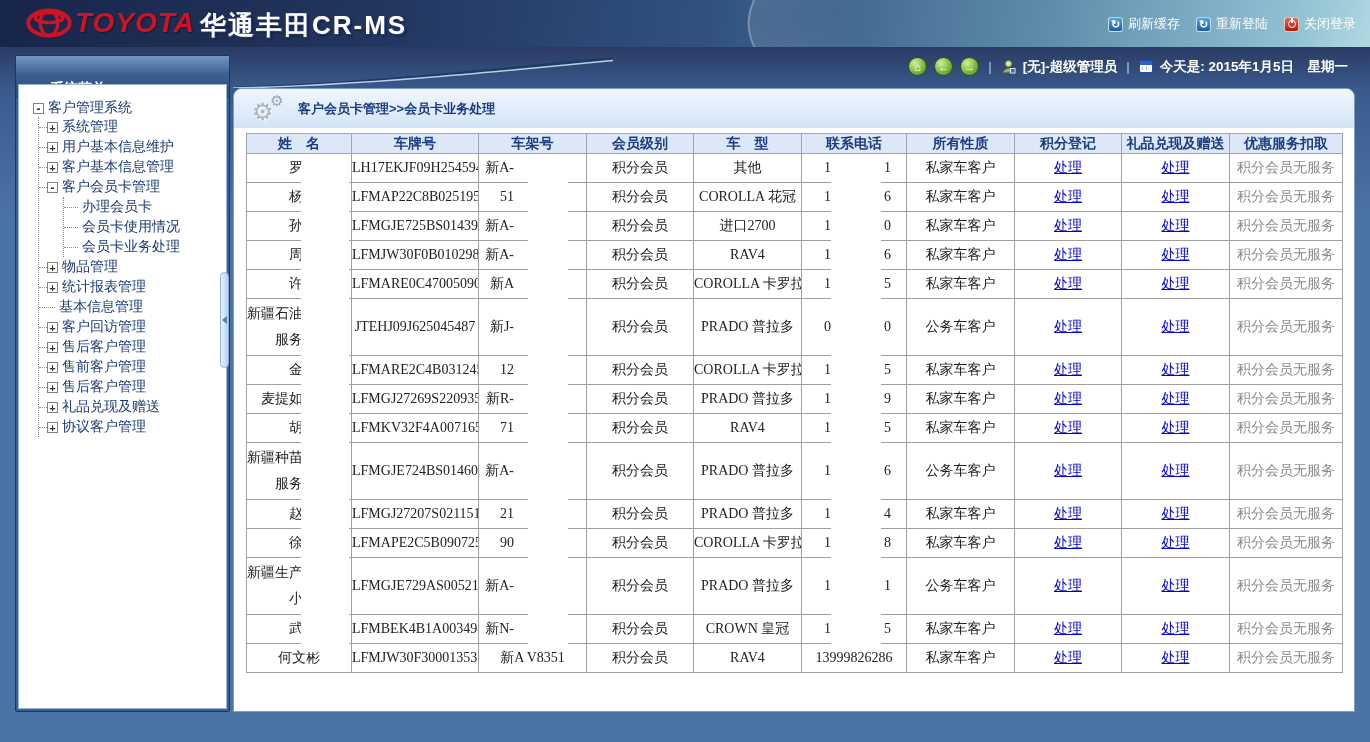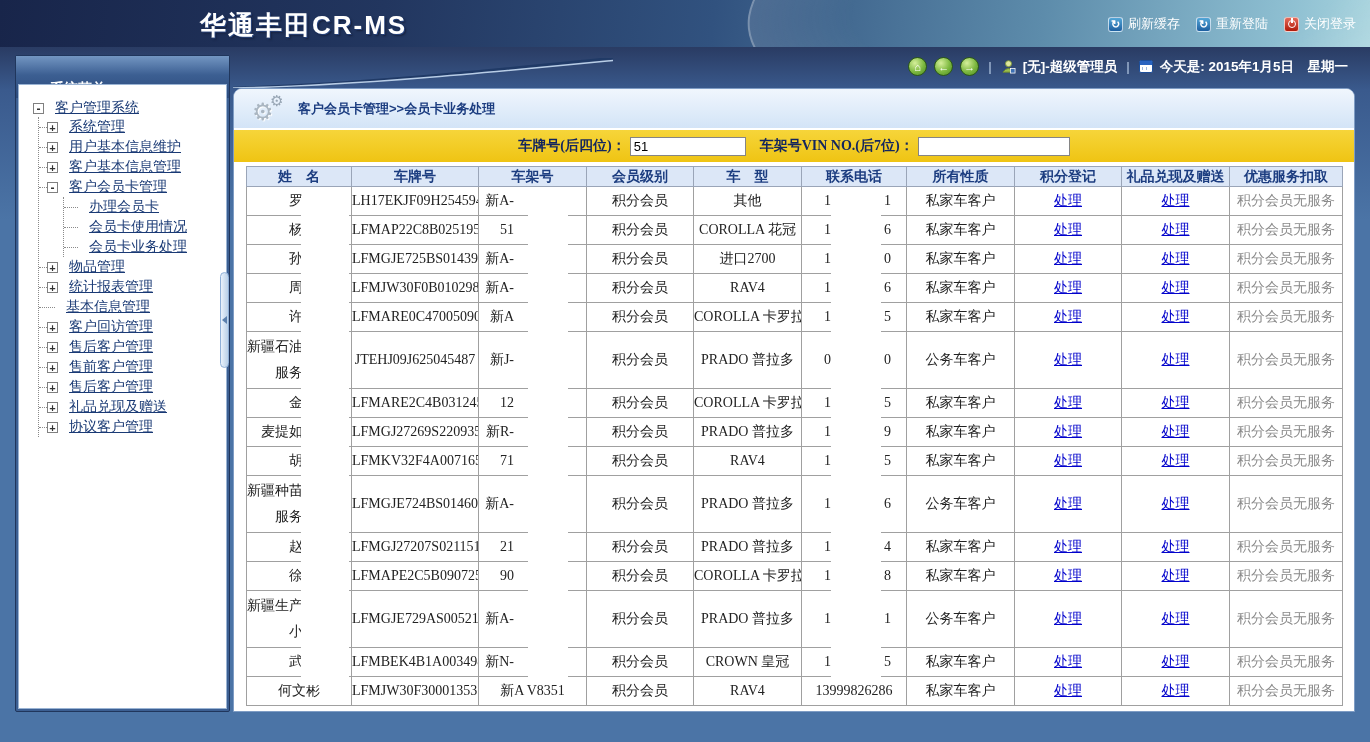--- a/index.html
+++ b/index.html
@@ -47,21 +47,21 @@
     background:linear-gradient(#7396c2,#3c5f92 45%,#2b4a7c); color:#fff; font-size:14px; font-weight:bold; }
   .menu-ic { width:15px; height:13px; background:#fff; border-radius:2px; position:relative; }
   .menu-ic::after { content:""; position:absolute; left:2px; top:2px; right:2px; bottom:2px;
     background:repeating-linear-gradient(180deg,#4d79b5 0 2px,transparent 2px 4px); }
   #sidebar-panel { position:absolute; left:2px; right:2px; top:28px; bottom:2px; background:#fff;
     border:1px solid #9ab4d4; overflow:hidden; }
   #tree { padding:14px 0 0 14px; font-family:"Liberation Serif",serif; font-size:14px; color:#1a3a75; }
   .troot { display:flex; align-items:center; }
   .pm { width:11px; height:11px; border:1px solid #808080; background:#fff; color:#333;
     font:bold 10px/9px "DejaVu Sans Mono",monospace; text-align:center; flex:none; cursor:pointer; }
-  .tlabel { margin-left:11px; white-space:nowrap; cursor:pointer;text-decoration:underline; }
+  .tlabel { margin-left:4px; white-space:nowrap; cursor:pointer; }
   .tbranch { margin-left:5px; border-left:1px dotted #8a8a8a; }
   .titem { display:flex; align-items:center; height:20px; }
   .hstub { width:8px; border-top:1px dotted #8a8a8a; flex:none; }
   .hstub.wide { width:16px; }
   .tbranch2 { margin-left:24px; border-left:1px dotted #8a8a8a; }
   .tbranch2 .hstub { width:14px; }
   #collapse-handle { position:absolute; left:220px; top:272px; width:9px; height:96px; border-radius:5px;
     background:linear-gradient(90deg,#eaf2fb,#b9d0e8); border:1px solid #8fb0d8; display:flex; align-items:center; justify-content:center; cursor:pointer; }
   #collapse-handle i { width:0; height:0; border-top:4px solid transparent; border-bottom:4px solid transparent; border-right:5px solid #5b80ad; }
 
@@ -108,20 +108,28 @@
   
   #footer { position:absolute; left:0; right:0; bottom:0; height:27px; background:var(--footer-bg);
     border-top:2px solid #15223f; color:#fff; font-size:12.5px; line-height:24px; padding-left:8px; }
 </style>
 </head>
 <body>
 
 <div id="page">
 
   <div id="banner">
+    <div id="brand">
+      <svg width="46" height="34" viewBox="0 0 60 42">
+        <ellipse cx="30" cy="21" rx="27" ry="16.5" fill="none" stroke="#cf1322" stroke-width="5"></ellipse>
+        <ellipse cx="30" cy="21" rx="11.5" ry="16.5" fill="none" stroke="#cf1322" stroke-width="4.5"></ellipse>
+        <ellipse cx="30" cy="14" rx="18" ry="6.5" fill="none" stroke="#cf1322" stroke-width="4.5"></ellipse>
+      </svg>
+      <span id="brand-text">TOYOTA</span>
+    </div>
     <span id="app-title" style="position:absolute;left:182px;top:8px;">华通丰田CR-MS</span>
     <div id="banner-actions">
       <span class="bact">
         <span class="ic-sq blue">↻</span>
         <span>刷新缓存</span>
       </span>
       <span class="bact">
         <span class="ic-sq blue">↻</span>
         <span>重新登陆</span>
       </span>
@@ -255,26 +263,20 @@
 
   <div id="panel">
     <div id="breadcrumb-bar">
       <span class="gears">
           <span class="g1">⚙</span>
           <span class="g2">⚙</span>
         </span>
       <span id="breadcrumb">客户会员卡管理&gt;&gt;会员卡业务处理</span>
     </div>
 
-    <div id="search-bar">
-      <label>车牌号(后四位)：</label>
-      <input id="plate-input" value="51" style="">
-      <label>车架号VIN NO.(后7位)：</label>
-      <input id="vin-input" value="" style="">
-    </div>
 
     <div id="table-wrap">
       <table id="member-table">
         <colgroup>
           <col style="width:105px">
             <col style="width:127px">
             <col style="width:108px">
             <col style="width:107px">
           <col style="width:108px">
             <col style="width:105px">

